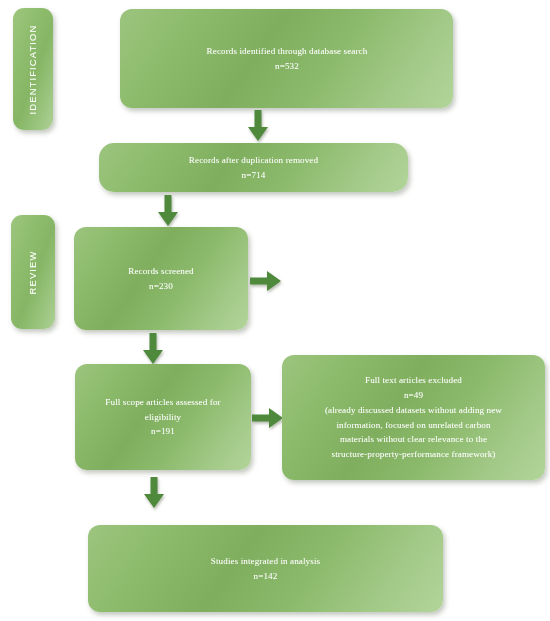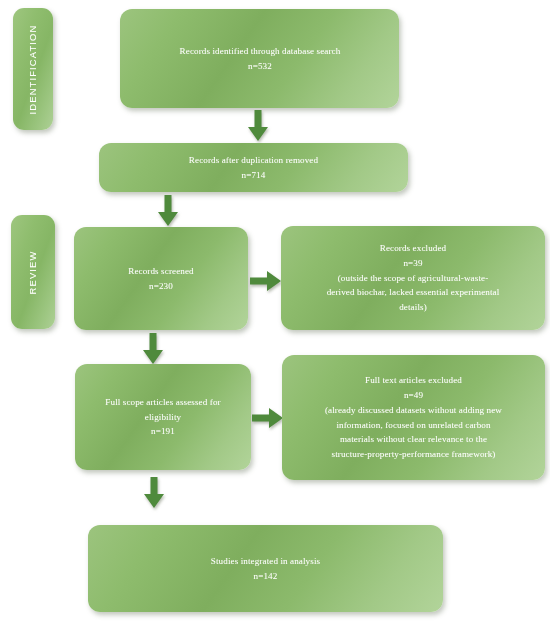--- a/index.html
+++ b/index.html
@@ -88,34 +88,34 @@
 <div id="diagram">
 
   <div class="phase" style="left:13px; top:8px; width:40px; height:122px;">
     <span class="plabel">IDENTIFICATION</span>
   </div>
 
   <div class="phase" style="left:11px; top:215px; width:44px; height:114px;">
     <span class="plabel">REVIEW</span>
   </div>
 
-  <div class="box" style="left:120px; top:9px; width:279px; height:99px;padding-left:11px;">
+  <div class="box" style="left:120px; top:9px; width:333px; height:99px;padding-left:11px;">
     <div class="txt">
       <span>Records identified through database search</span>
       <span>n=532</span>
     </div>
   </div>
 
   <div class="arrow" style="left:247px; top:110px; width:22px; height:32px;">
     <svg width="22" height="32" viewBox="0 0 22 32">
       <polygon points="7.5,0 14.5,0 14.5,17 21,17 11,31 1,17 7.5,17" fill="#4f8a3c"></polygon>
     </svg>
   </div>
 
-  <div class="box" style="left:99px; top:143px; width:309px; height:49px;">
+  <div class="box" style="left:99px; top:143px; width:309px; height:49px;border-radius:15px;">
     <div class="txt">
       <span>Records after duplication removed</span>
       <span>n=714</span>
     </div>
   </div>
 
   <div class="arrow" style="left:157px; top:195px; width:22px; height:32px;">
     <svg width="22" height="32" viewBox="0 0 22 32">
       <polygon points="7.5,0 14.5,0 14.5,17 21,17 11,31 1,17 7.5,17" fill="#4f8a3c"></polygon>
     </svg>
@@ -127,29 +127,20 @@
       <span>n=230</span>
     </div>
   </div>
 
   <div class="arrow" style="left:250px; top:270px; width:32px; height:22px;">
     <svg width="32" height="22" viewBox="0 0 32 22">
       <polygon points="0,7.5 0,14.5 17,14.5 17,21 31,11 17,1 17,7.5" fill="#4f8a3c"></polygon>
     </svg>
   </div>
 
-  <div class="box" style="left:281px; top:226px; width:264px; height:104px;">
-    <div class="txt">
-      <span>Records excluded</span>
-      <span>n=39</span>
-      <span>(outside the scope of agricultural-waste-</span>
-      <span>derived biochar, lacked essential experimental</span>
-      <span>details)</span>
-    </div>
-  </div>
 
   <div class="arrow" style="left:142px; top:333px; width:22px; height:32px;">
     <svg width="22" height="32" viewBox="0 0 22 32">
       <polygon points="7.5,0 14.5,0 14.5,17 21,17 11,31 1,17 7.5,17" fill="#4f8a3c"></polygon>
     </svg>
   </div>
 
   <div class="box" style="left:75px; top:364px; width:176px; height:106px;">
     <div class="txt">
       <span>Full scope articles assessed for</span>

